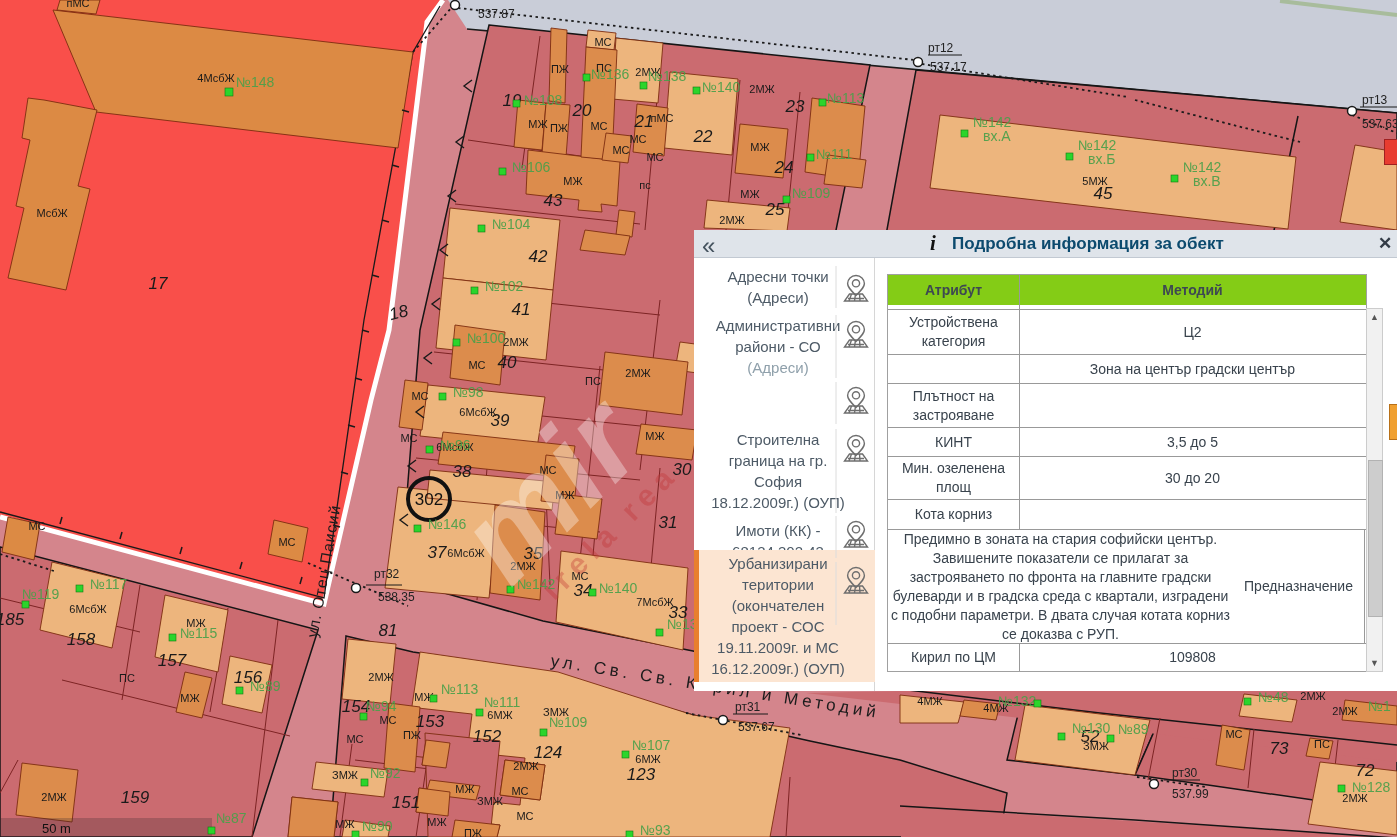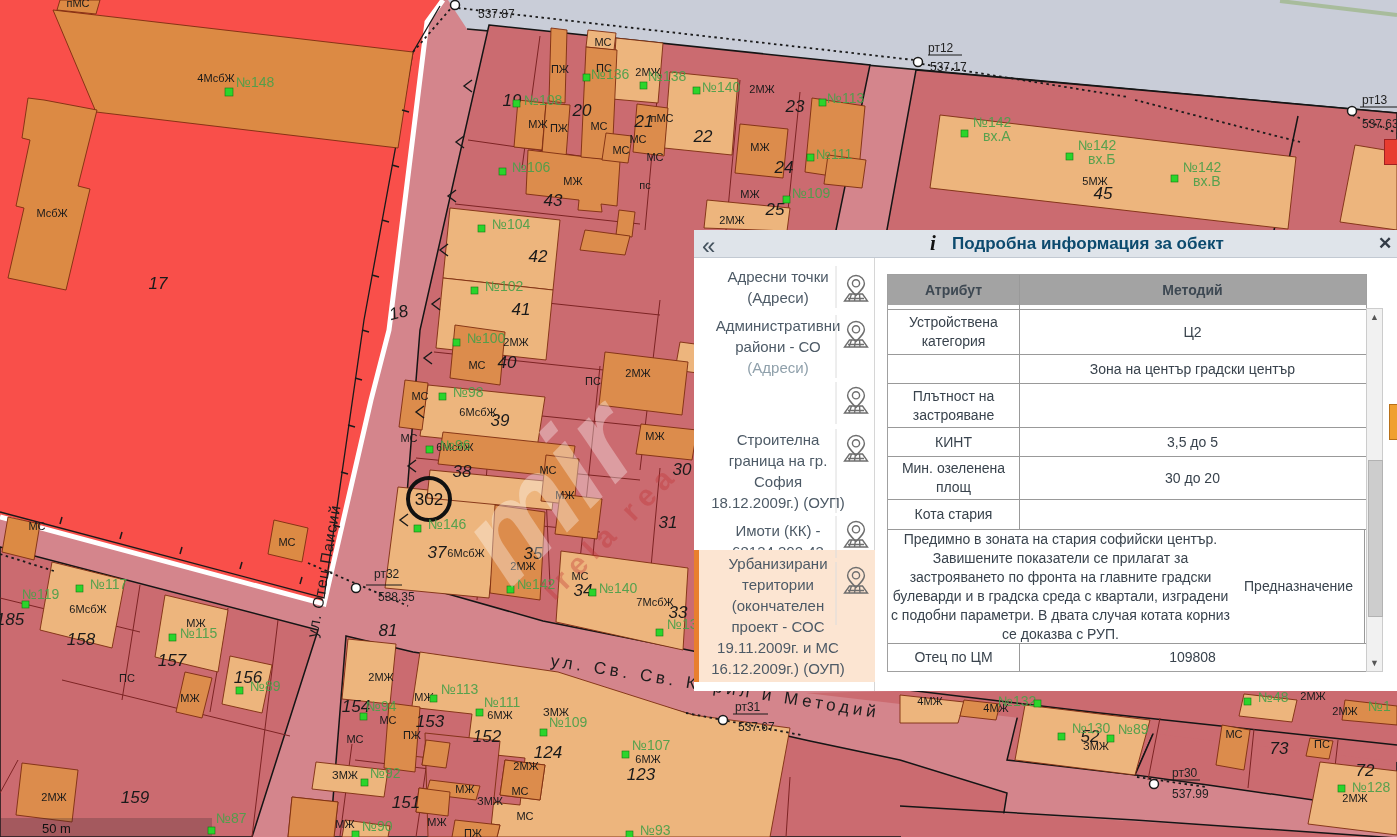--- a/index.html
+++ b/index.html
@@ -510,21 +510,21 @@
 <use href="#pinmap" x="148" y="44"></use>
 <use href="#pinmap" x="148" y="90"></use>
 <use href="#pinmap" x="148" y="156"></use>
 <use href="#pinmap" x="148" y="204"></use>
 <use href="#pinmap" x="148" y="290"></use>
 <use href="#pinmap" x="148" y="336"></use>
 </svg>
 
 <div id="tablewrap">
 <div style="border:1px solid #a0a0a0;width:478px">
-<div class="trow" style="border-top:none;background:#a3a3a3;height:30px">
+<div class="trow" style="border-top:none;background:#84cc16;height:30px">
 <div class="tc c1" style="font-weight:bold;color:#3d4852">Атрибут</div>
 <div class="tc c2" style="font-weight:bold;color:#3d4852">Методий</div>
 </div>
 <div class="trow" style="border-top:none;height:4px">
             <div class="tc c1"></div>
             <div class="tc c2"></div>
           </div>
 <div class="trow" style="height:44px">
             <div class="tc c1">Устройствена<br>категория</div>
             <div class="tc c2">Ц2</div>
@@ -538,29 +538,29 @@
           </div>
 <div class="trow" style="height:28px">
             <div class="tc c1">КИНТ</div>
             <div class="tc c2">3,5 до 5</div>
           </div>
 <div class="trow" style="height:42px">
             <div class="tc c1">Мин. озеленена<br>площ</div>
             <div class="tc c2">30 до 20</div>
           </div>
 <div class="trow" style="height:29px">
-            <div class="tc c1">Кота стария</div>
+            <div class="tc c1">Кота корниз</div>
             <div class="tc c2"></div>
           </div>
 <div class="trow" style="height:113px">
             <div class="tc c2">Предимно в зоната на стария софийски център.<br>Завишените показатели се прилагат за<br>застрояването по фронта на главните градски<br>булеварди и в градска среда с квартали, изградени<br>с подобни параметри. В двата случая котата корниз<br>се доказва с РУП.</div>
             <div class="tc c1">Предназначение</div>
           </div>
 <div class="trow" style="height:27px">
-            <div class="tc c1">Отец по ЦМ</div>
+            <div class="tc c1">Кирил по ЦМ</div>
             <div class="tc c2">109808</div>
           </div>
 </div>
 </div>
 
 <div class="abs" style="left:672px;top:78px;width:17px;height:364px;background:#f1f1f1;border:1px solid #cccccc;box-sizing:border-box">
 <div class="abs" style="left:3px;top:3px;font-size:9px;color:#555">▲</div>
 <div class="abs" style="left:3px;bottom:3px;font-size:9px;color:#555">▼</div>
 <div class="abs" style="left:1px;top:151px;width:13px;height:155px;background:#cdcdcd;border:1px solid #b2b2b2"></div>
 </div>

